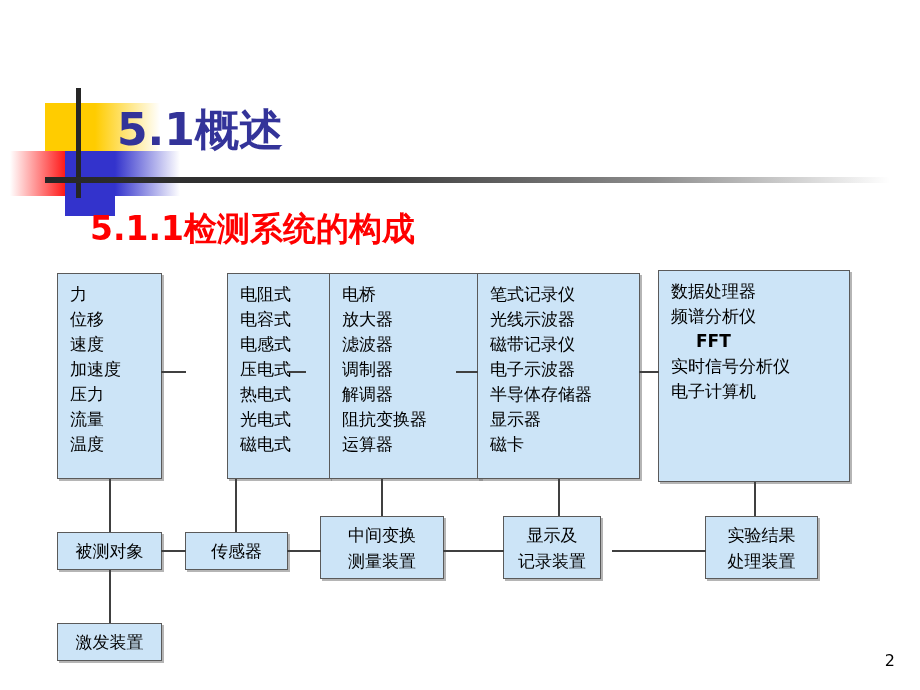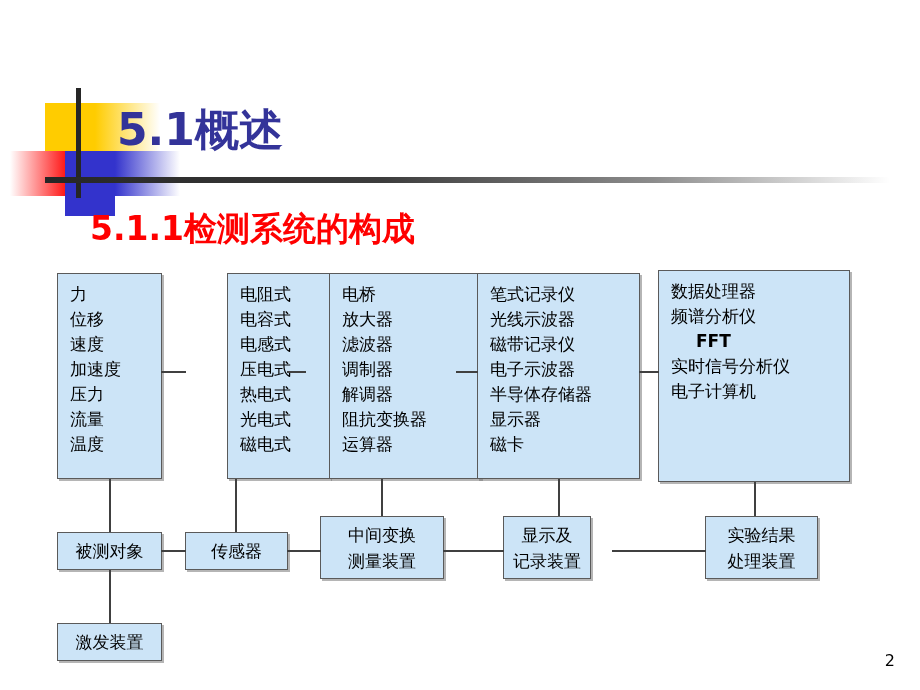--- a/index.html
+++ b/index.html
@@ -196,21 +196,21 @@
 
   <div class="dbox center" style="left:320px; top:516px; width:124px; height:63px;">
     <div>中间变换</div>
     <div>测量装置</div>
   </div>
 
   <div class="dbox center" style="left:185px; top:532px; width:103px; height:38px;">
     <div>传感器</div>
   </div>
 
-  <div class="dbox center" style="left:503px; top:516px; width:88px; height:63px;">
+  <div class="dbox center" style="left:503px; top:516px; width:98px; height:63px;">
     <div>显示及</div>
     <div>记录装置</div>
   </div>
 
   <div class="dbox center" style="left:705px; top:516px; width:113px; height:63px;">
     <div>实验结果</div>
     <div>处理装置</div>
   </div>
 
   <div class="conn conn-h" style="left:161px; top:550px; width:25px;"></div>

